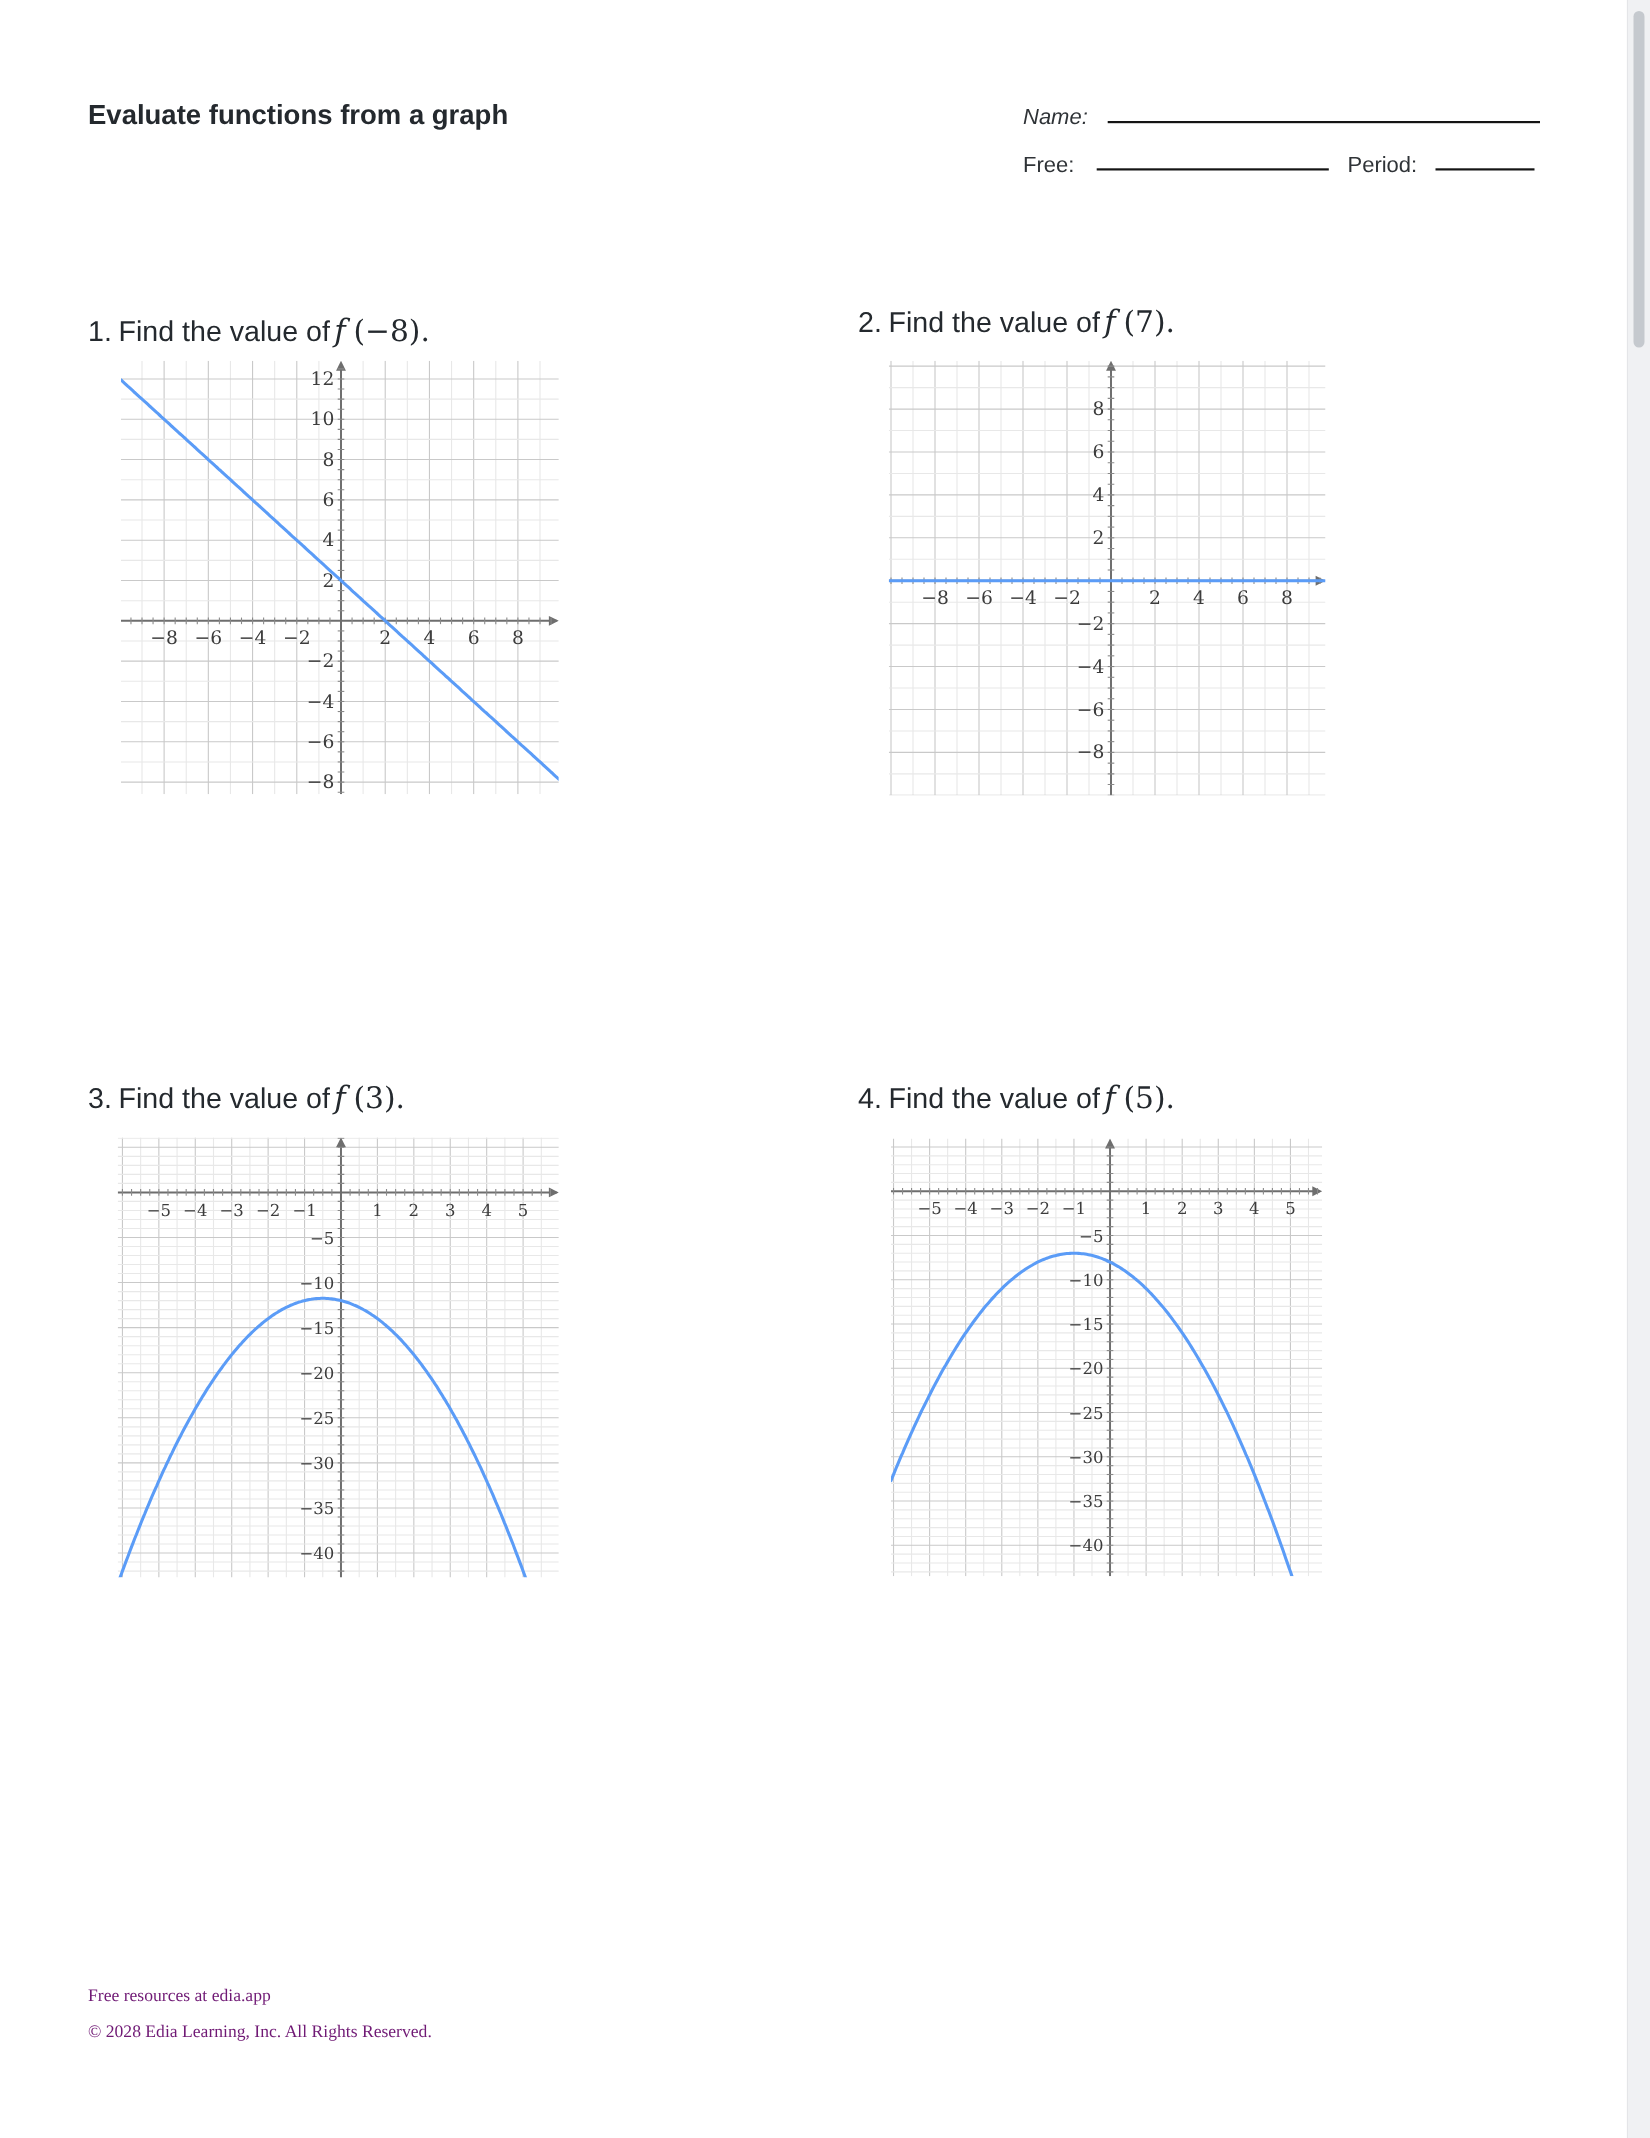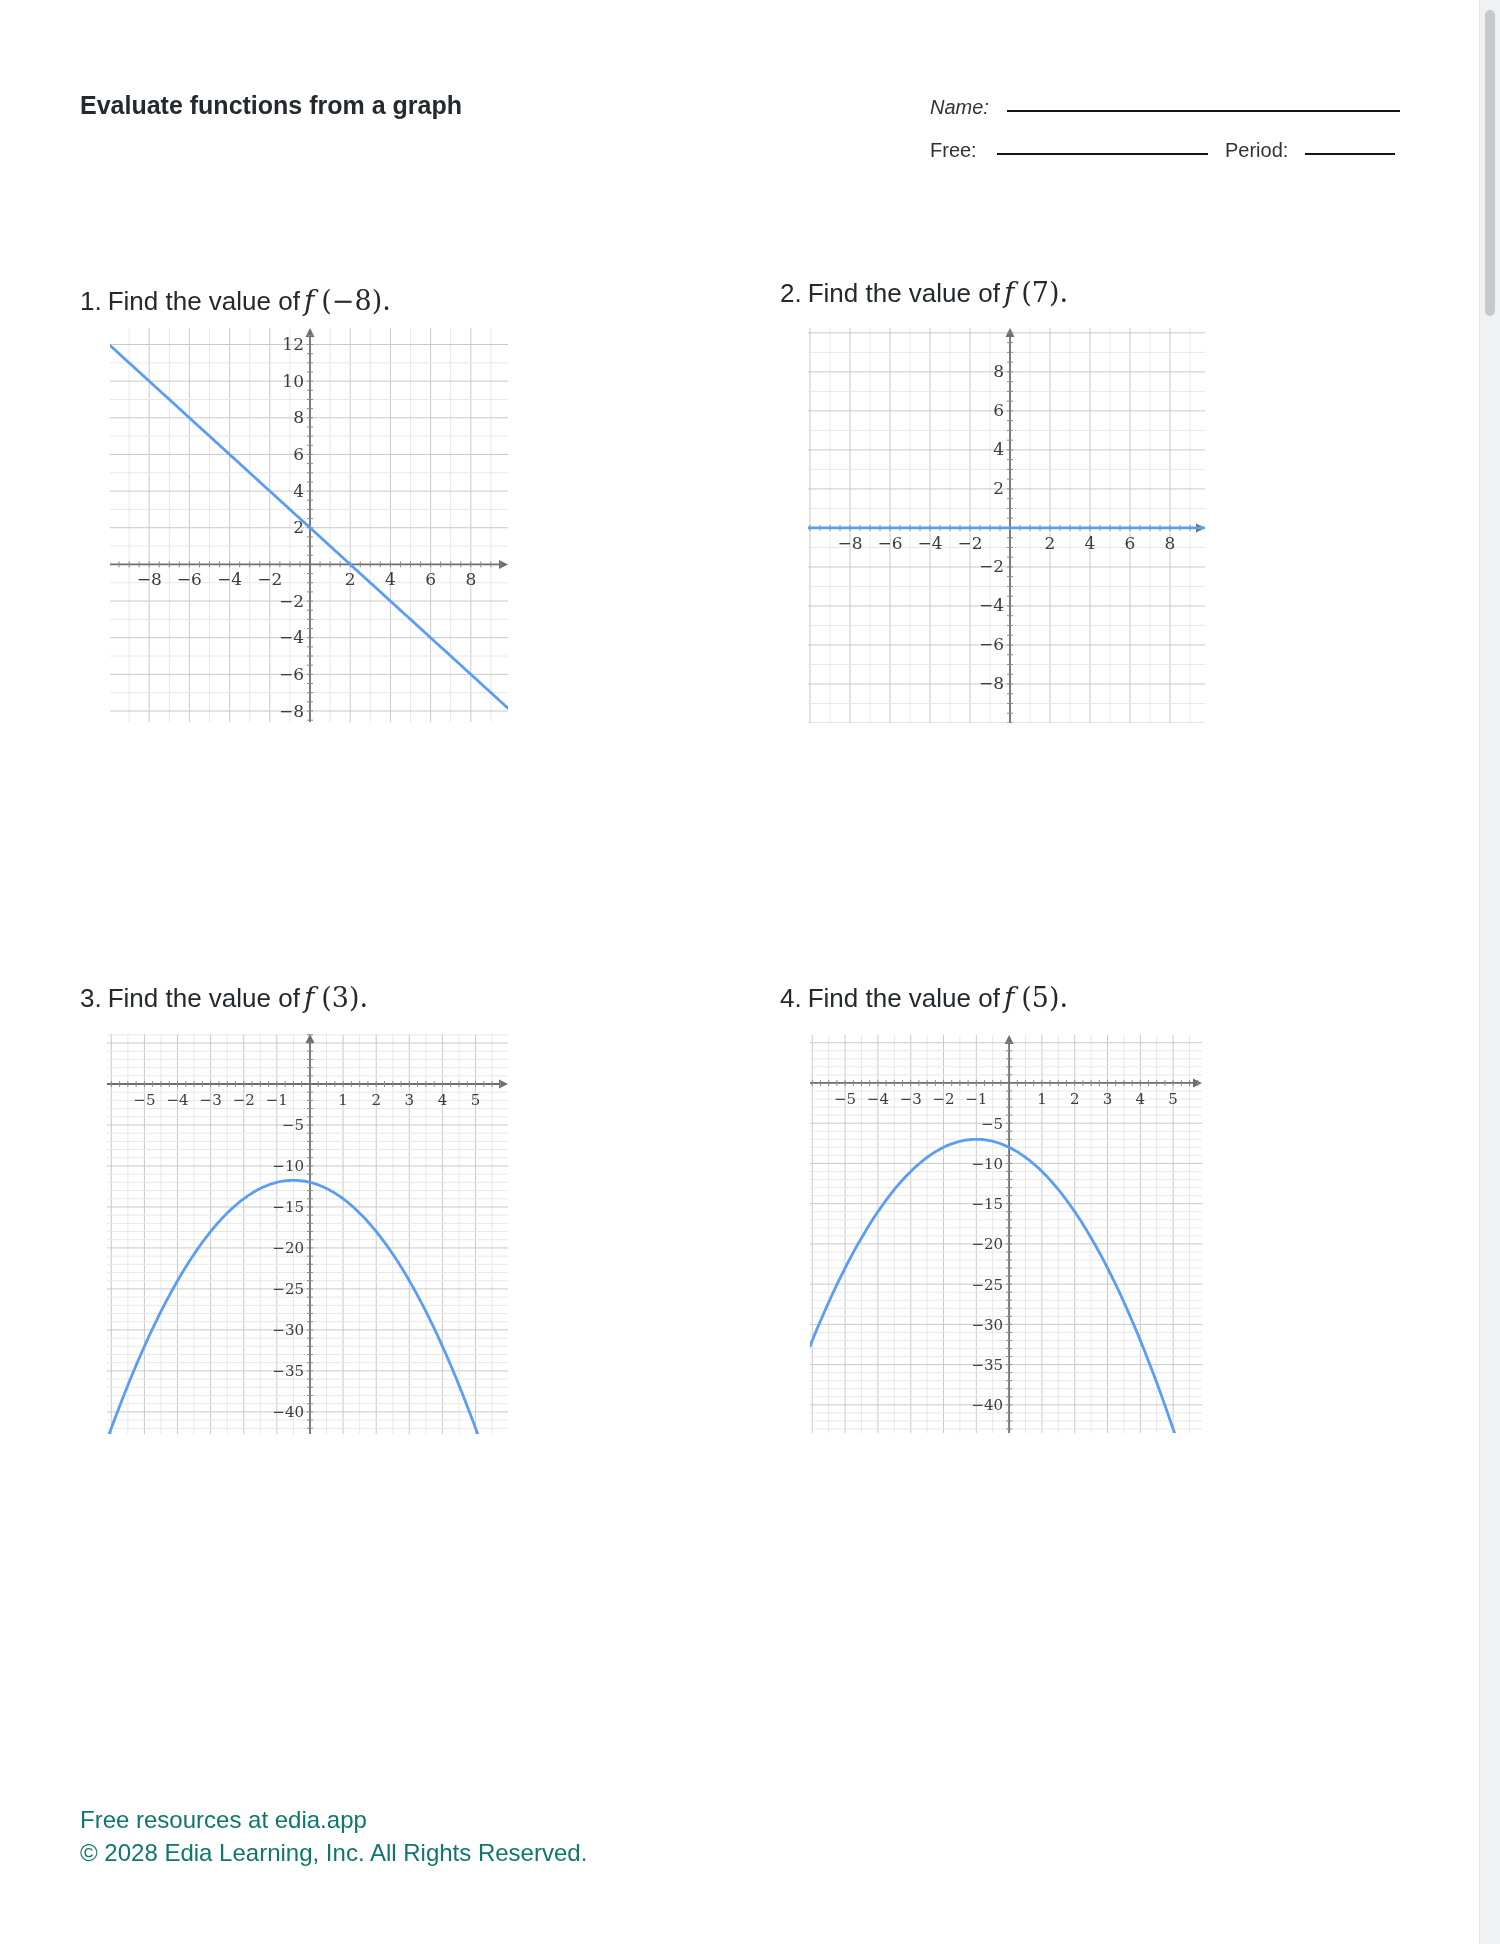--- a/index.html
+++ b/index.html
@@ -15,21 +15,21 @@
   .pnum{margin-right:6px;}
   .math-f{font-family:"DejaVu Serif","Liberation Serif",serif;font-style:italic;font-size:28px;margin-left:4px;}
   .math-arg{font-family:"DejaVu Serif","Liberation Serif",serif;font-size:27px;margin-left:7px;}
   
   .graph{line-height:0;}
   .graph svg{display:block;}
   .graph text{font-family:"DejaVu Serif","Liberation Serif",serif;fill:#3c3c3c;}
   .graph.big-labels text{font-size:17px;}
   .graph.small-labels text{font-size:15px;}
   
-  .footer-line{left:80px;font-size:24px;color:#0f766e;}
+  .footer-line{left:80px;font-size:16px;color:#701a75;font-family:Liberation Serif, serif;}
   
   .sb-track{right:0;top:0;width:20px;height:1944px;background:#f0f1f3;border-left:1px solid #e4e5e8;}
   .sb-thumb{right:5px;top:10px;width:10px;height:306px;border-radius:5px;background:#c5c9ce;}
 </style>
 </head>
 <body>
 
 <div class="page">
 
   <div class="abs title">

